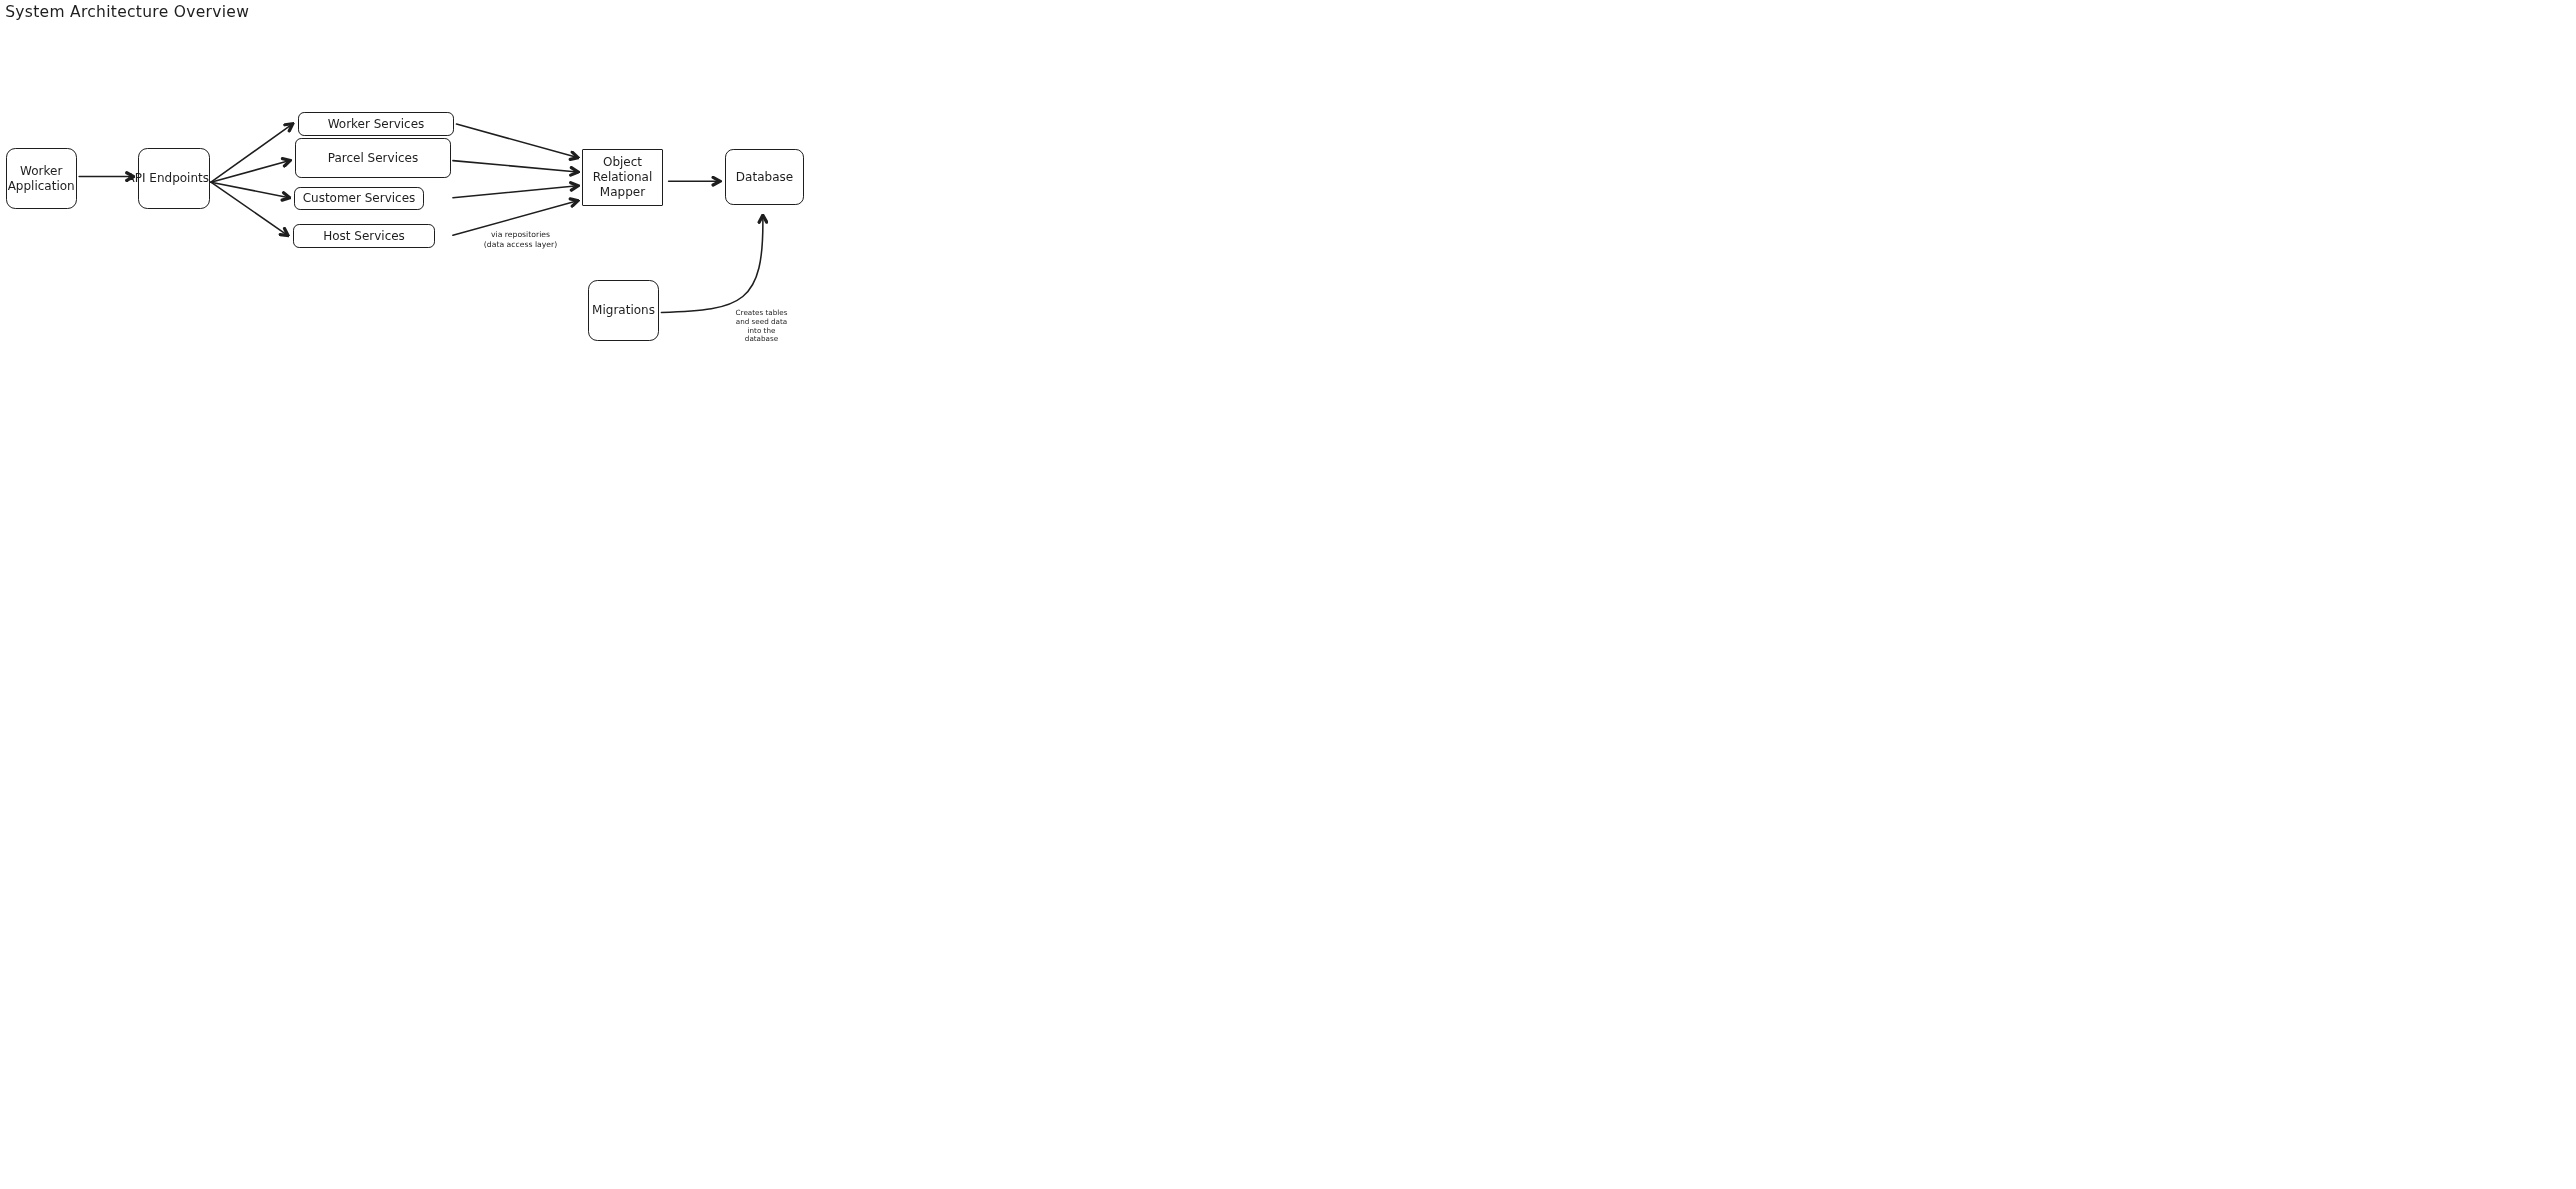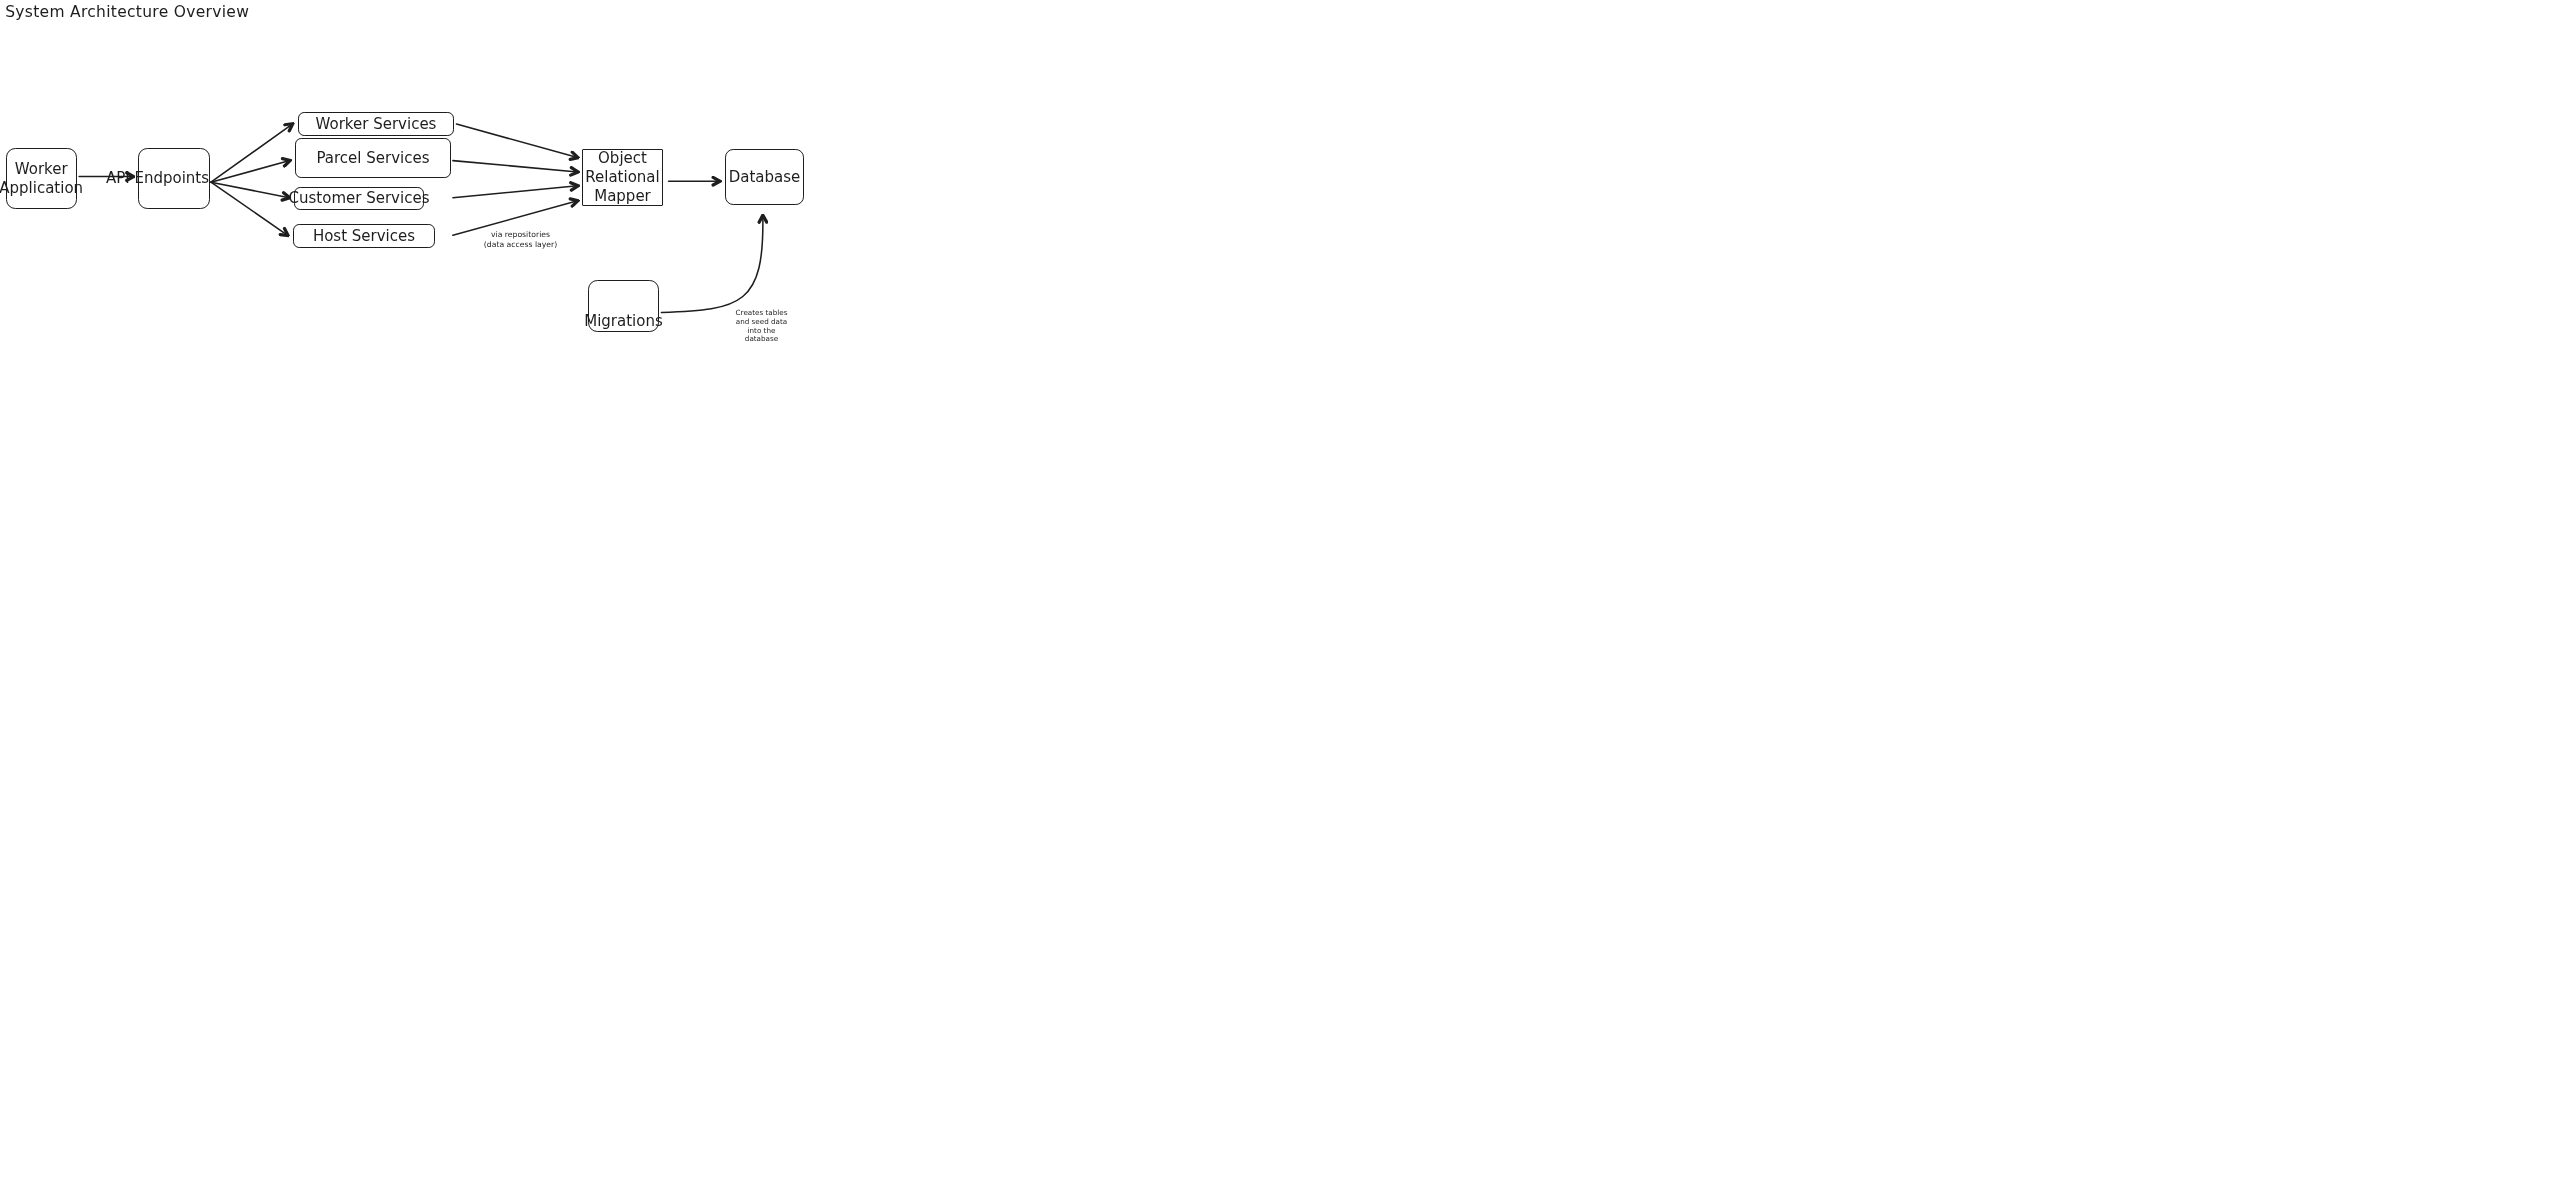--- a/index.html
+++ b/index.html
@@ -26,37 +26,37 @@
   .node {
     position: absolute;
     border: 1.5px solid var(--ink);
     background: var(--background);
     display: flex;
     align-items: center;
     justify-content: center;
     text-align: center;
   }
   .node .label {
-    font-size: 15px;
+    font-size: 12px;
     line-height: 1.25;
     white-space: pre-line;
     color: var(--ink);
   }
   .node .label.nowrap { white-space: pre; }
   .node.big { border-radius: 9.3px; }
   .node.bar { border-radius: 6.2px; }
   .node-mobile      { left: 5.7px;   top: 148px; width: 71px; height: 61px; }
   .node-api         { left: 138px;  top: 148px; width: 72px; height: 61px; justify-content: flex-end; }
   .node-worker      { left: 298px;  top: 112px; width: 156px; height: 24px;  }
   .node-parcel      { left: 295px;  top: 138px; width: 156px; height: 40px;  }
   .node-customer    { left: 294px;  top: 187px; width: 130px; height: 23px; justify-content: center;  }
   .node-host        { left: 293px;  top: 224px; width: 142px; height: 24px;  }
   .node-orm         { left: 582px; top: 149px; width: 81px; height: 57px; border-radius: 1px; }
   .node-database    { left: 725px; top: 149px; width: 79px; height: 56px; border-radius: 8.2px; }
-  .node-migrations  { left: 588px; top: 280px; width: 71px; height: 52px; align-items: flex-end; }
+  .node-migrations  { left: 588px; top: 280px; width: 71px; height: 61px; }
   .annotation {
     position: absolute;
     text-align: center;
     white-space: pre-line;
     color: var(--ink);
   }
   .annotation-via {
     left: 469px;
     top: 230px;
     width: 103px;

